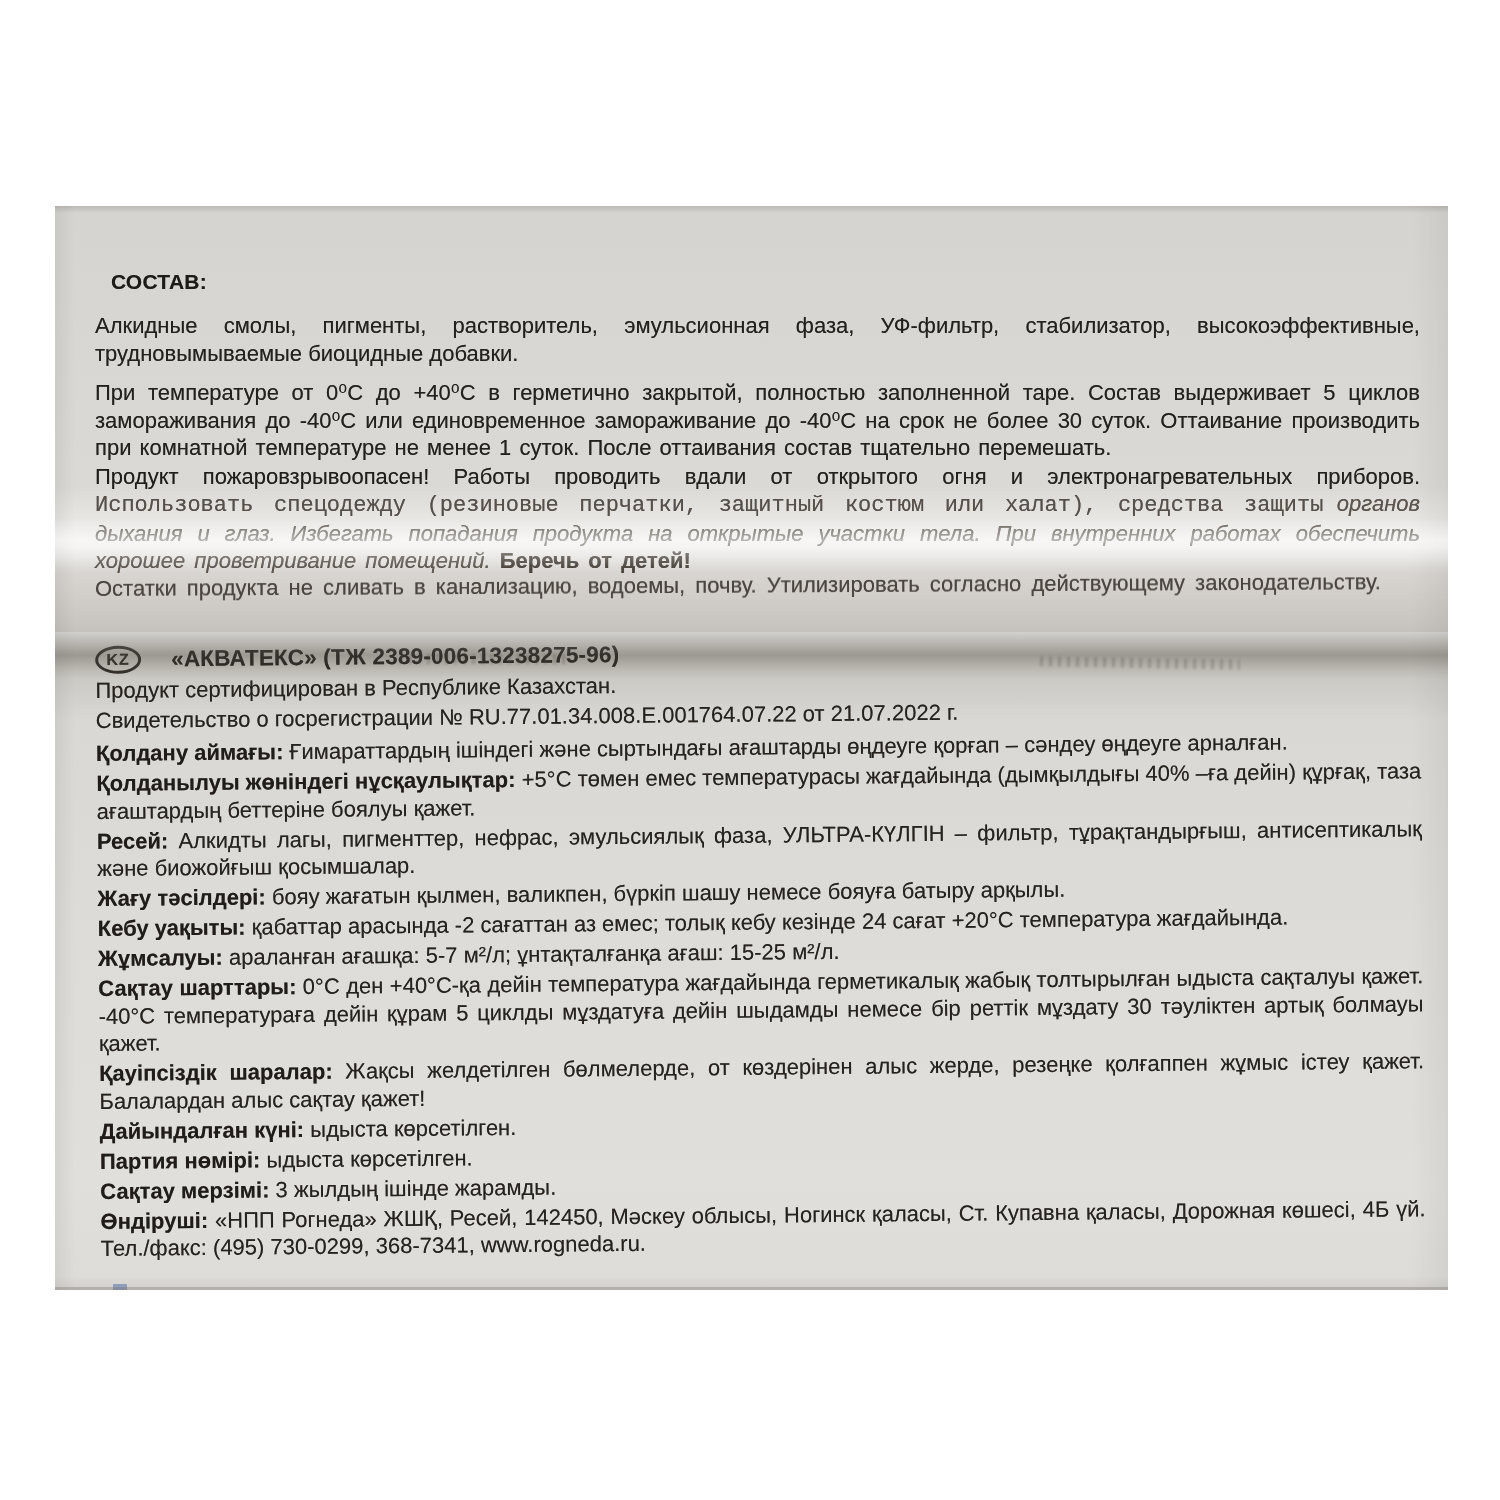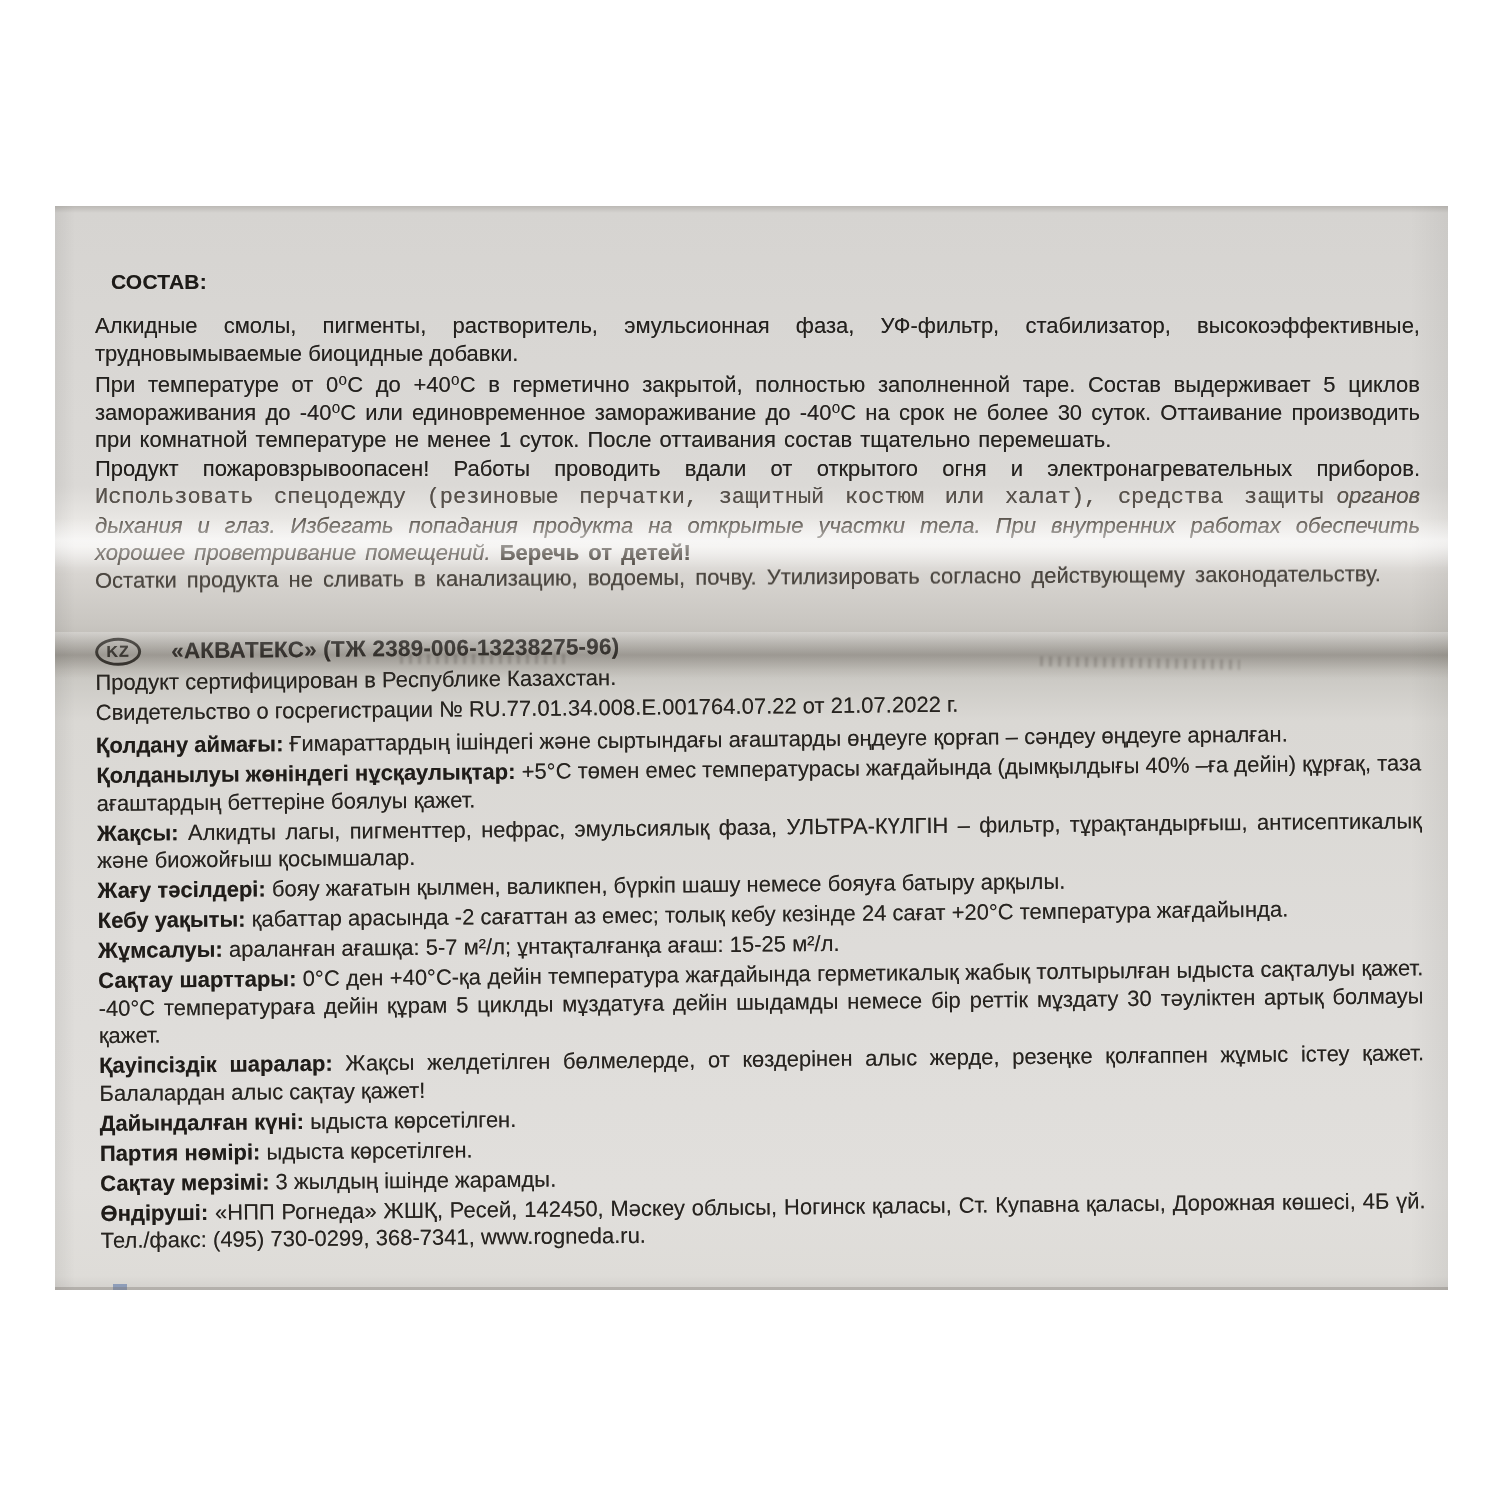--- a/index.html
+++ b/index.html
@@ -23,21 +23,21 @@
   .content{
     position:absolute;left:40px;top:46px;width:1325px;
     color:#23211e;
     font-size:22px;line-height:27.5px;
     text-shadow:0 0 0.5px rgba(45,40,35,0.55);
   }
   h2{
     font-size:21px;line-height:28px;margin:16px;font-weight:bold;
     letter-spacing:0.2px;color:#1d1b18;
   }
-  .para{margin:4px 0 1px 0;text-align:justify;}
+  .para{margin:12px 0 1px 0;text-align:justify;}
   .ru .storage-body{word-spacing:2px;}
   .warn{margin:0;text-align:justify;word-spacing:3px;}
   .warn .lead{font-weight:normal;color:#1f1d1a;}
   .fade1{color:#56504a;filter:blur(0.45px);font-family:Liberation Mono, monospace;}
   .fade2{color:#5b554e;filter:blur(0.55px);font-style:italic;}
   .children{font-weight:bold;color:#4c463f;filter:blur(0.45px);}
   .disposal{
     margin:0;text-align:justify;word-spacing:4px;
     color:#49443e;filter:blur(0.35px);
     transform:rotate(-0.3deg);transform-origin:0 50%;
@@ -89,21 +89,21 @@
     <section class="kz">
       <div class="kz-title-row">
         <span class="kz-badge">KZ</span>
         <span class="kz-title">«АКВАТЕКС» (ТЖ 2389-006-13238275-96)</span>
       </div>
       <p class="kz-line">Продукт сертифицирован в Республике Казахстан.</p>
       <p class="kz-line reg">Свидетельство о госрегистрации № RU.77.01.34.008.Е.001764.07.22 от 21.07.2022 г.</p>
 
       <div class="kz-item"><b>Қолдану аймағы:</b> <span>Ғимараттардың ішіндегі және сыртындағы ағаштарды өңдеуге қорғап – сәндеу өңдеуге арналған.</span></div>
       <div class="kz-item"><b>Қолданылуы жөніндегі нұсқаулықтар:</b> <span>+5°С төмен емес температурасы жағдайында (дымқылдығы 40% –ға дейін) құрғақ, таза ағаштардың беттеріне боялуы қажет.</span></div>
-      <div class="kz-item"><b>Жақсы:</b> <span>Алкидты лагы, пигменттер, нефрас, эмульсиялық фаза, УЛЬТРА-КҮЛГІН – фильтр, тұрақтандырғыш, антисептикалық және биожойғыш қосымшалар.</span></div>
+      <div class="kz-item"><b>Ресей:</b> <span>Алкидты лагы, пигменттер, нефрас, эмульсиялық фаза, УЛЬТРА-КҮЛГІН – фильтр, тұрақтандырғыш, антисептикалық және биожойғыш қосымшалар.</span></div>
       <div class="kz-item"><b>Жағу тәсілдері:</b> <span>бояу жағатын қылмен, валикпен, бүркіп шашу немесе бояуға батыру арқылы.</span></div>
       <div class="kz-item"><b>Кебу уақыты:</b> <span>қабаттар арасында -2 сағаттан аз емес; толық кебу кезінде 24 сағат +20°С температура жағдайында.</span></div>
       <div class="kz-item"><b>Жұмсалуы:</b> <span>араланған ағашқа: 5-7 м²/л; ұнтақталғанқа ағаш: 15-25 м²/л.</span></div>
       <div class="kz-item"><b>Сақтау шарттары:</b> <span>0°С ден +40°С-қа дейін температура жағдайында герметикалық жабық толтырылған ыдыста сақталуы қажет. -40°С температураға дейін құрам 5 циклды мұздатуға дейін шыдамды немесе бір реттік мұздату 30 тәуліктен артық болмауы қажет.</span></div>
       <div class="kz-item"><b>Қауіпсіздік шаралар:</b> <span>Жақсы желдетілген бөлмелерде, от көздерінен алыс жерде, резеңке қолғаппен жұмыс істеу қажет. Балалардан алыс сақтау қажет!</span></div>
       <div class="kz-item"><b>Дайындалған күні:</b> <span>ыдыста көрсетілген.</span></div>
       <div class="kz-item"><b>Партия нөмірі:</b> <span>ыдыста көрсетілген.</span></div>
       <div class="kz-item"><b>Сақтау мерзімі:</b> <span>3 жылдың ішінде жарамды.</span></div>
       <div class="kz-item"><b>Өндіруші:</b> <span>«НПП Рогнеда» ЖШҚ, Ресей, 142450, Мәскеу облысы, Ногинск қаласы, Ст. Купавна қаласы, Дорожная көшесі, 4Б үй. Тел./факс: (495) 730-0299, 368-7341, www.rogneda.ru.</span></div>
     </section>

